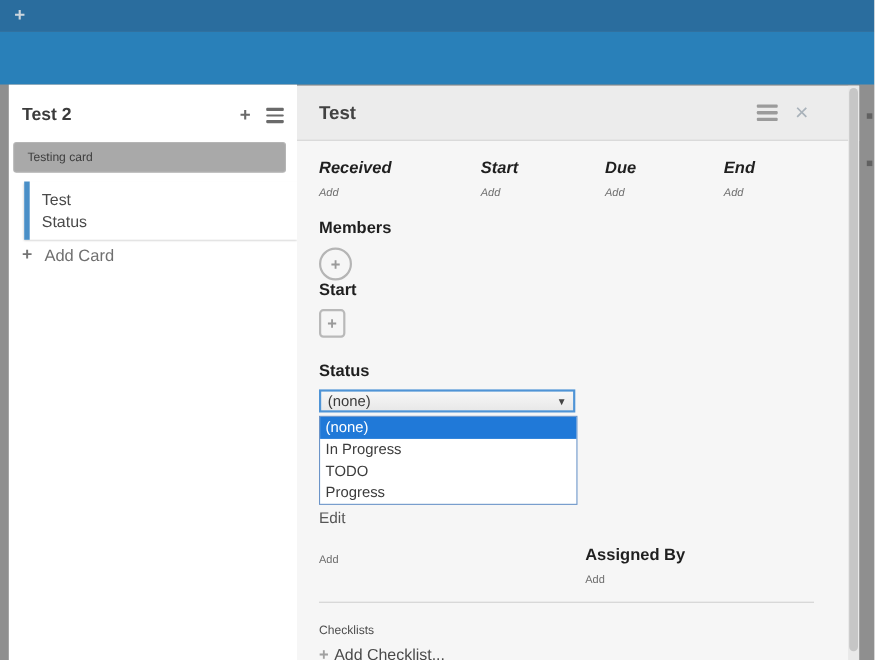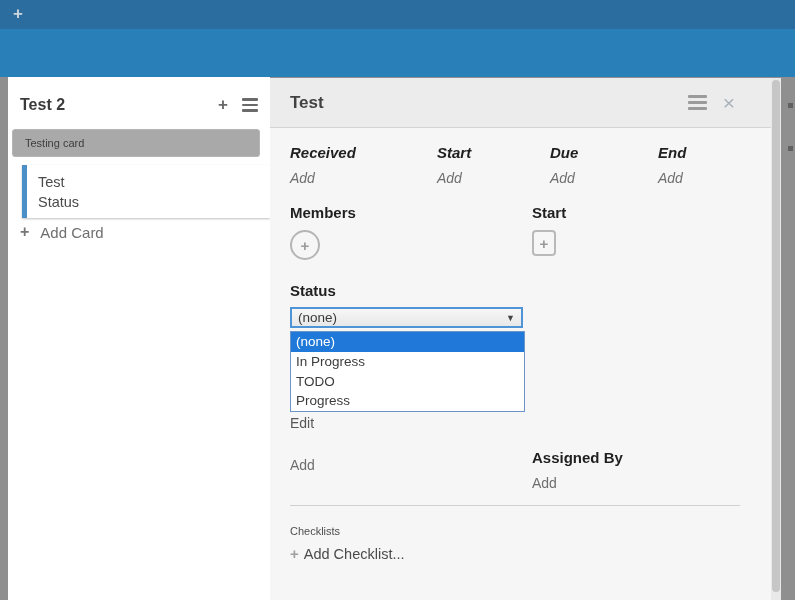--- a/index.html
+++ b/index.html
@@ -36,23 +36,23 @@
   .panel-title { font-size:17px; font-weight:bold; color:#424242; flex:1; }
   .hamburger.ph { margin-right:16px; }
   .hamburger.ph i { width:19px; height:3px; background:#9b9b9b; }
   .close { font-size:21px; color:#a9b2ba; line-height:1; cursor:pointer; }
 
   .panel-body { padding:0 41px 0 20px; }
   .row { display:flex; }
   .col-received { width:147px; } .col-start { width:113px; } .col-due { width:108px; } .col-end { flex:1; }
   .col-wide { width:242px; } .col-rest { flex:1; }
   .h { font-size:15px; font-weight:bold; color:#1f1f1f; line-height:18px; }
-  .add { font-size:14px; color:#6e6e6e; margin-top:8px; cursor:pointer; }
+  .add { font-size:10px; color:#6e6e6e; margin-top:8px; cursor:pointer; }
   .dates { margin-top:16px;font-style:italic; }
-  .ml { margin-top:18px; }
+  .ml { margin-top:18px;flex-direction:column; }
   .plus-circle { width:30px; height:30px; border:2px solid #b5b5b5; border-radius:50%; margin-top:8px; display:flex; align-items:center; justify-content:center; color:#9a9a9a; font-size:15px; font-weight:bold; cursor:pointer; }
   .plus-square { width:24px; height:26px; border:2px solid #b9b9b9; border-radius:4px; margin-top:8px; display:flex; align-items:center; justify-content:center; color:#9a9a9a; font-size:15px; font-weight:bold; cursor:pointer; }
 
   .status-h { margin-top:22px; }
   .select-box { margin-top:7px; width:233px; height:21px; border:2px solid #4f94d6; background:linear-gradient(#f7f7f7,#e8e8e8); display:flex; align-items:center; padding:0 6px; font-size:13.5px; color:#3a3a3a; cursor:pointer; }
   .select-box .arrow { margin-left:auto; font-size:9px; color:#444; }
   .select-list { margin-top:3px; width:235px; background:#ffffff; border:1px solid #6b94c8; }
   .option { height:19.8px; line-height:19.8px; padding-left:5px; font-size:13.5px; color:#3c3c3c; cursor:pointer; }
   .option.selected { background:#2079d8; color:#ffffff; }
   .edit-link { margin-top:3px; font-size:14px; color:#575757; cursor:pointer; }

